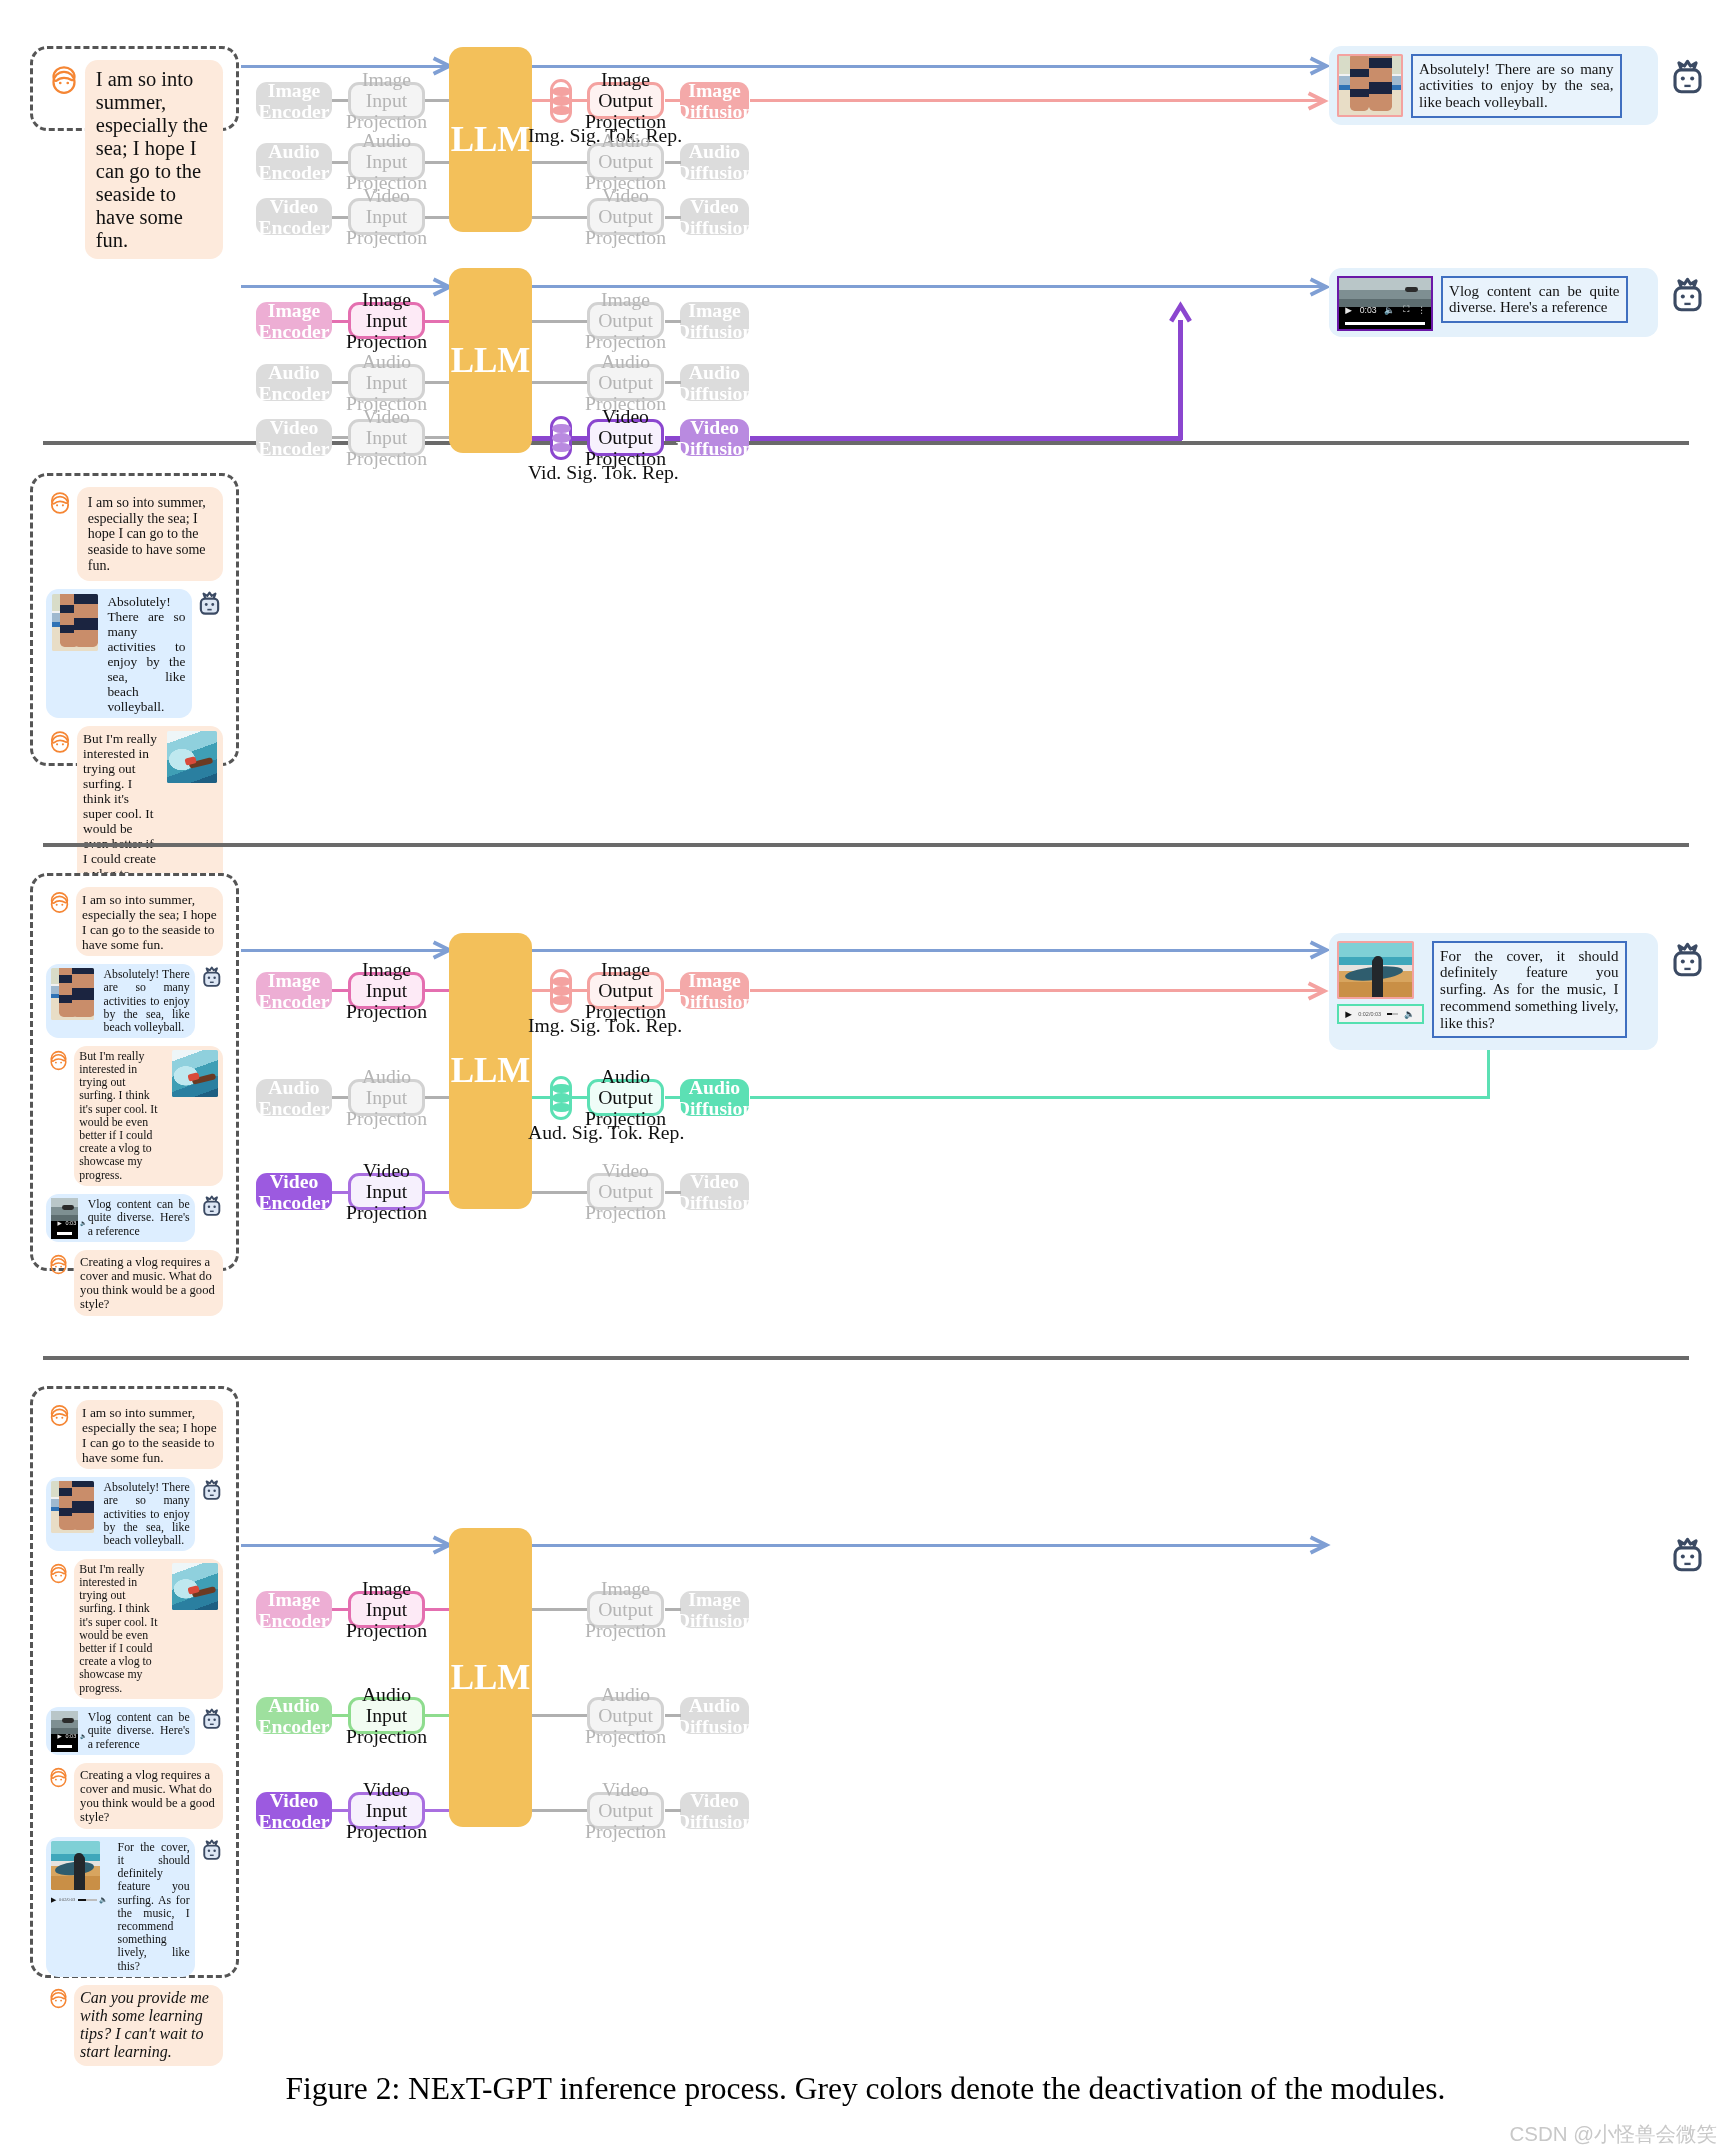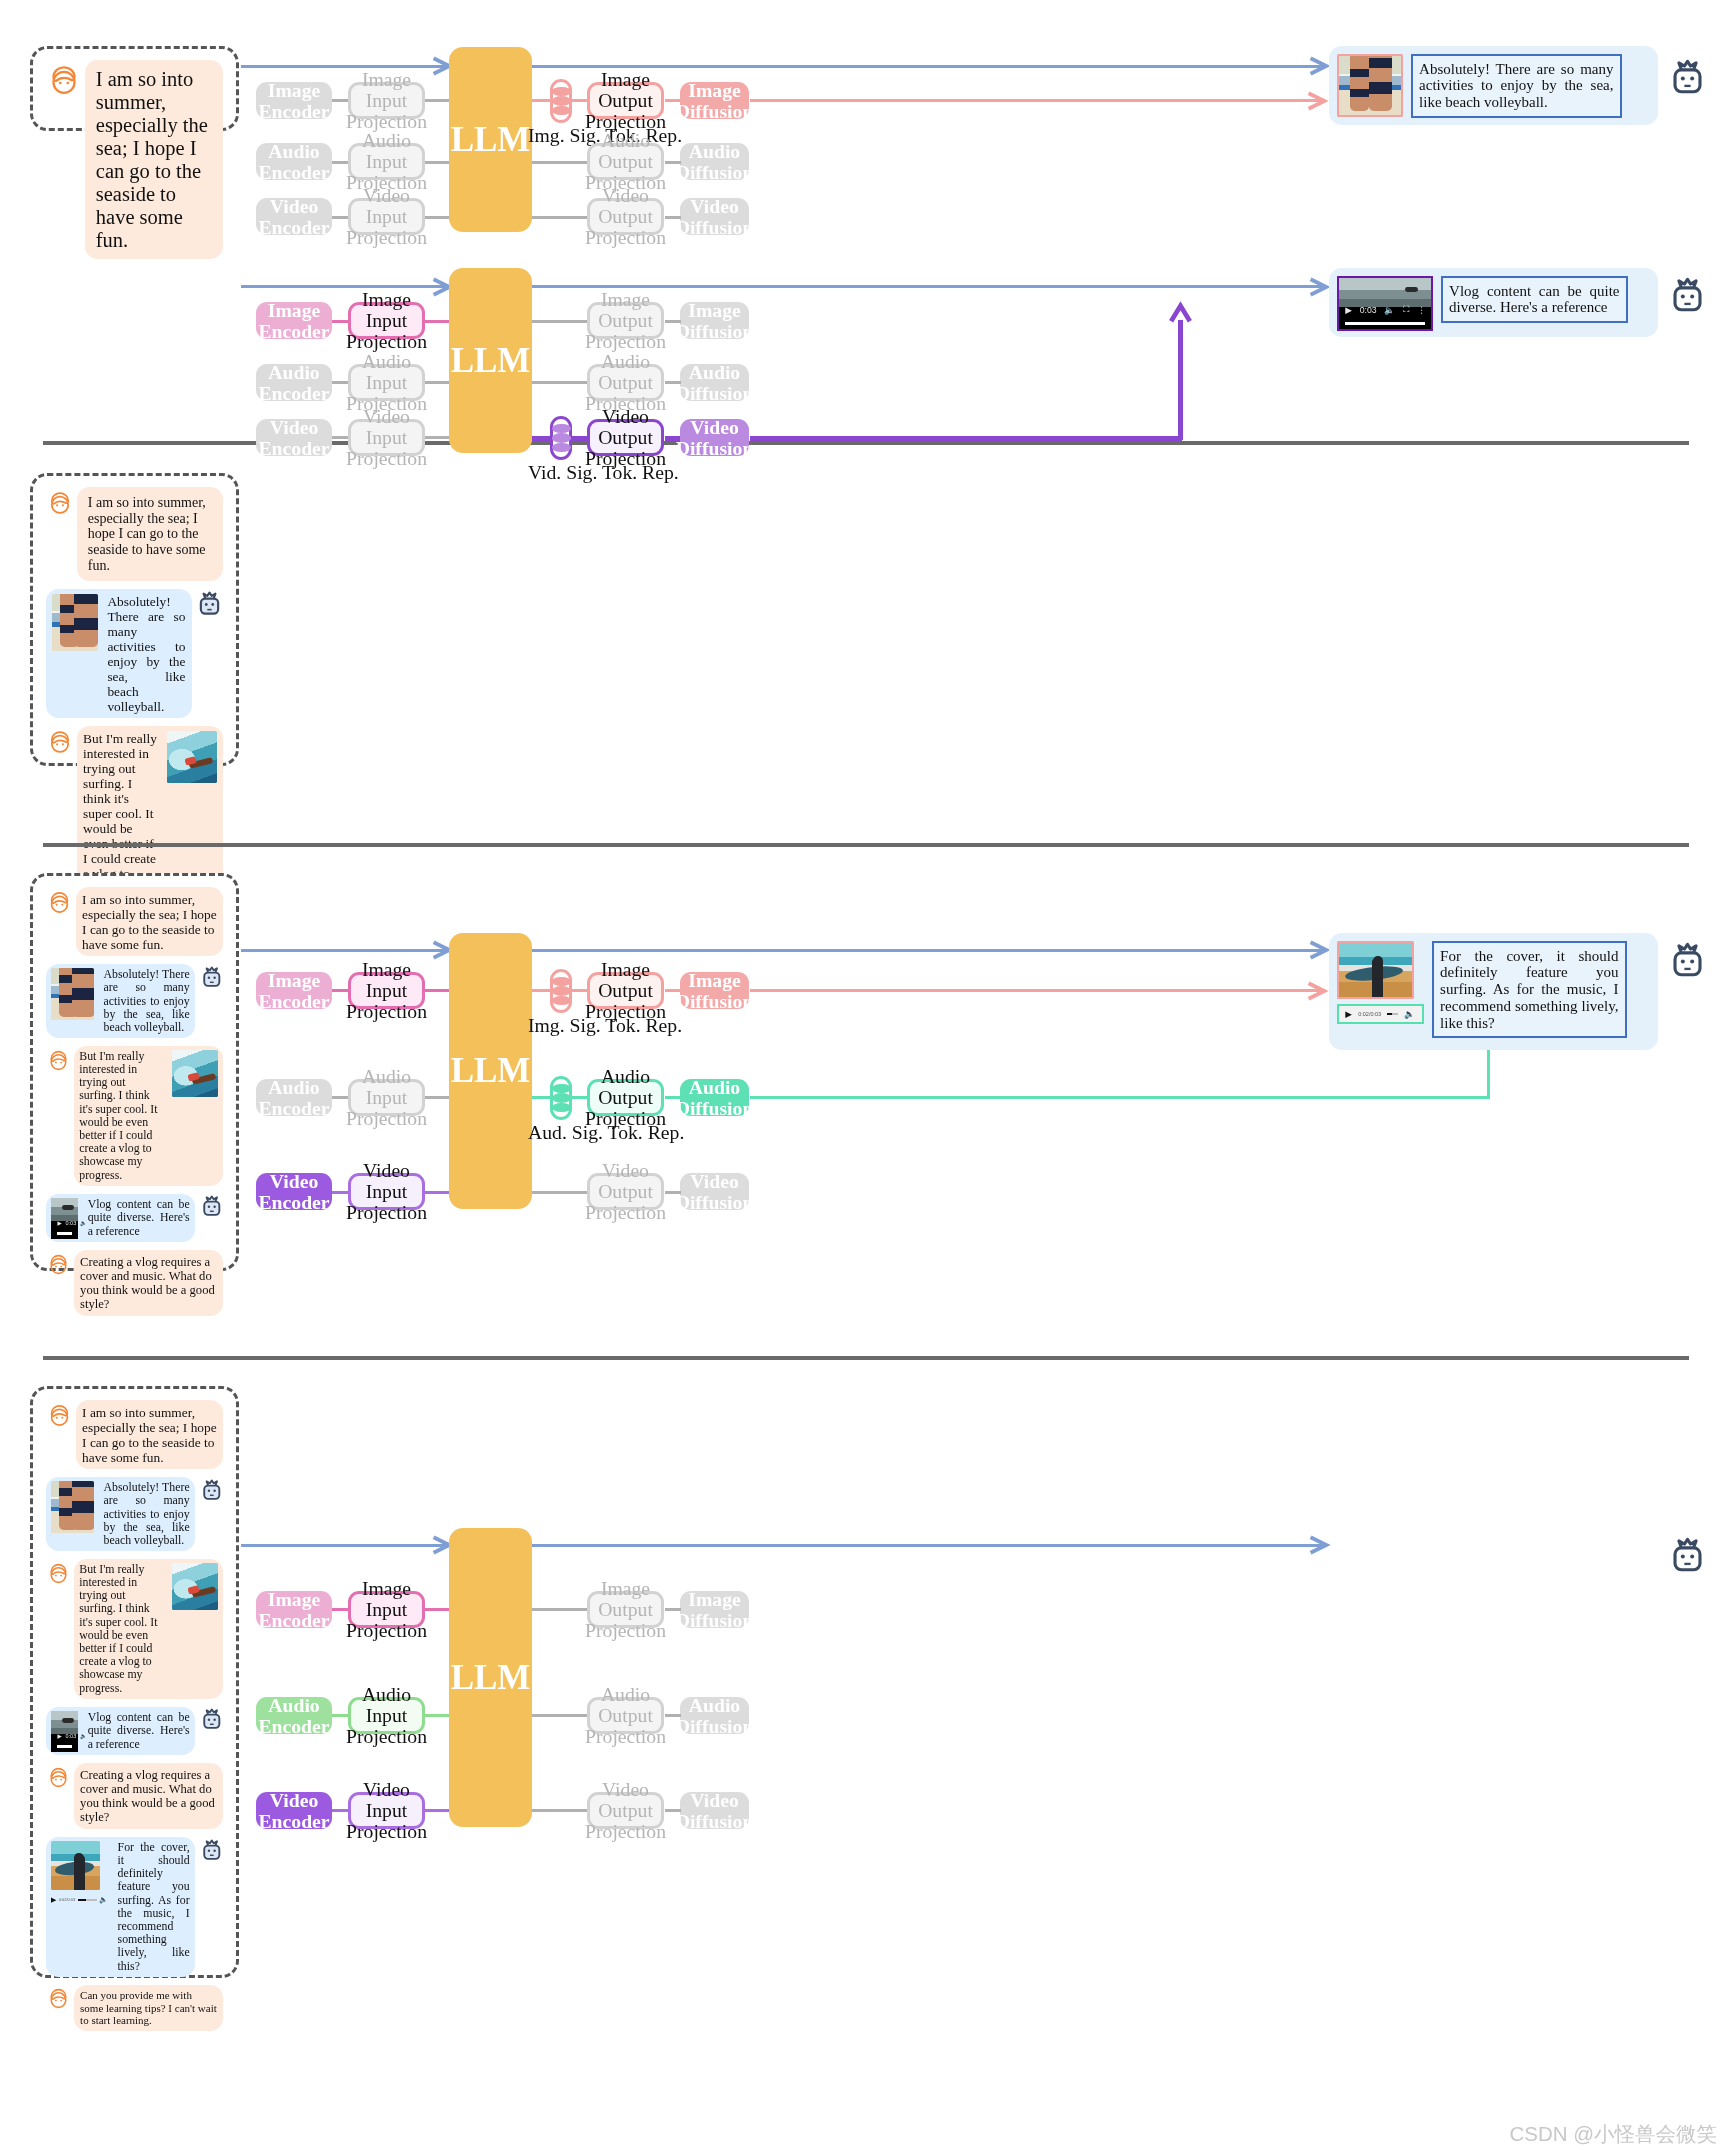--- a/index.html
+++ b/index.html
@@ -731,21 +731,21 @@
         <rect x="21" y="33" width="8" height="3" fill="#3b4a63"></rect>
       </svg>
     </div>
     <div class="msg user">
       <svg class="avatar user" viewBox="0 0 48 48" style="width:25px;height:25px;flex:0 0 25px;">
         <circle cx="24" cy="27" r="14" fill="none" stroke="#f58634" stroke-width="3"></circle>
         <path d="M10 20c0-8 7-13 14-13s14 5 14 13c0 3-2 5-4 4-3-2-6-3-10-3s-8 2-10 4c-2 1-4-1-4-5z" fill="none" stroke="#f58634" stroke-width="3"></path>
         <circle cx="19" cy="28" r="1.8" fill="#f58634"></circle>
           <circle cx="29" cy="28" r="1.8" fill="#f58634"></circle>
       </svg>
-      <div class="bubble user" style="width:158px;font-size:11px;padding:4.7px 6.3px;">
+      <div class="bubble user" style="width:158px;font-size:16px;padding:4.7px 6.3px;font-style:italic;">
         <span class="txt">Can you provide me with some learning tips? I can't wait to start learning.</span>
       </div>
     </div>
   </div>
 
   <div class="ln h" style="left:241px; top:1544px; width:208px; background:#7f9fd4;"></div>
   <svg class="ln" style="left:432px; top:1534px;" width="22" height="22" viewBox="0 0 28 28">
       <path d="M2 4 L22 14 L2 24" fill="none" stroke="#7f9fd4" stroke-width="5"></path>
     </svg>
 
@@ -809,16 +809,17 @@
   <div class="ln h" style="left:665px; top:1809px; width:15.8px; background:#b0b0b0;"></div>
 
   <svg class="robot-out" style="left:1668px; top:1537px;" viewBox="0 0 50 50">
     <rect x="9" y="14" width="32" height="28" rx="8" fill="none" stroke="#3b4a63" stroke-width="4"></rect>
     <path d="M17 13 L14 5 L21 9 L25 3 L29 9 L36 5 L33 13" fill="none" stroke="#3b4a63" stroke-width="4" stroke-linejoin="round"></path>
     <circle cx="19" cy="25" r="2.6" fill="#3b4a63"></circle>
       <circle cx="31" cy="25" r="2.6" fill="#3b4a63"></circle>
     <rect x="21" y="33" width="8" height="3" fill="#3b4a63"></rect>
   </svg>
 
+  <div class="caption" style="top:2071px;">Figure 2: NExT-GPT inference process. Grey colors denote the deactivation of the modules.</div>
   <div class="watermark" style="top:2120px;">CSDN @小怪兽会微笑</div>
 
 </div>
 
 
 </body></html>

